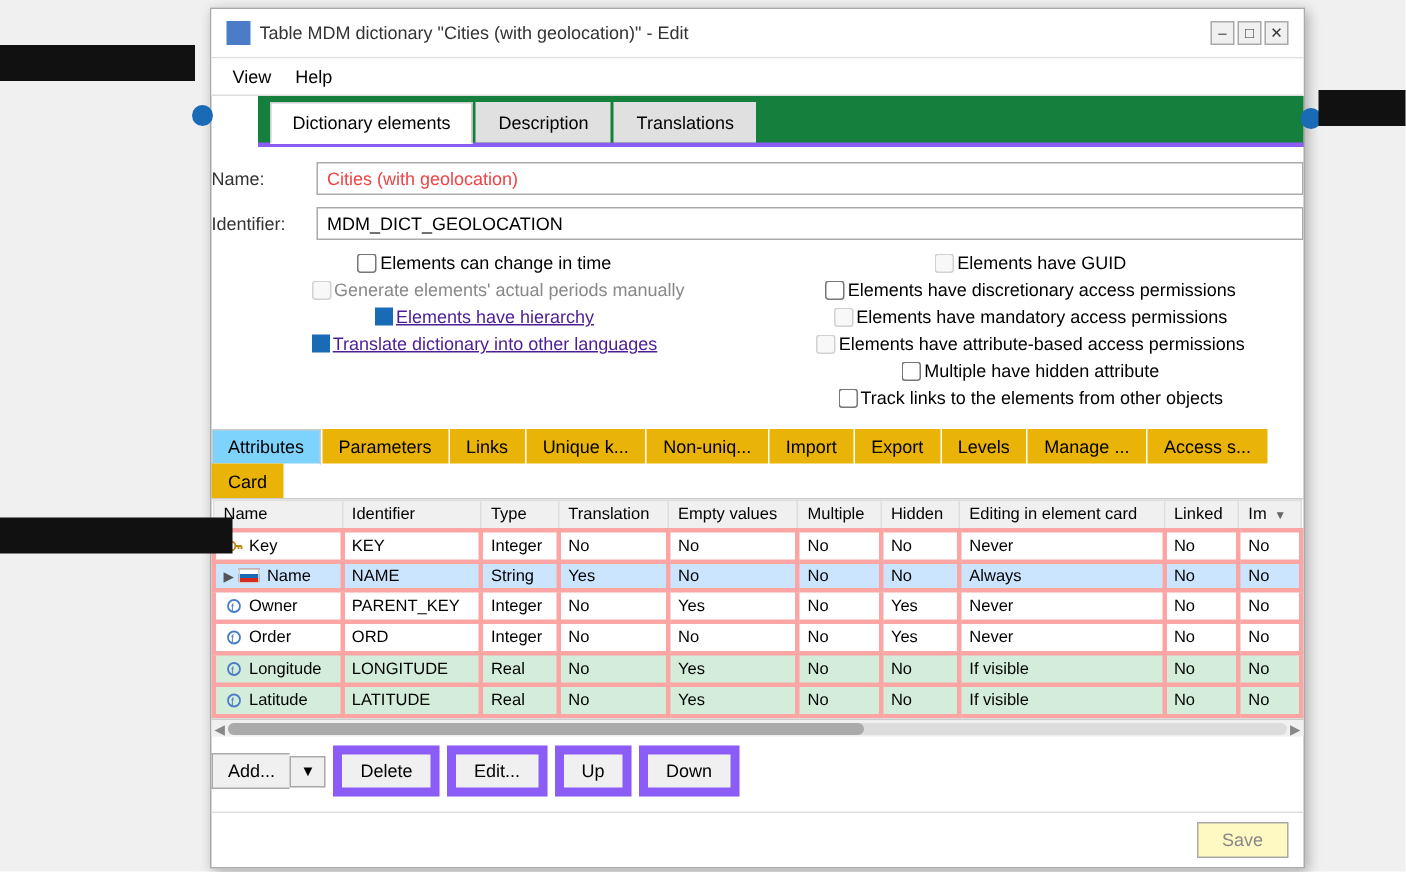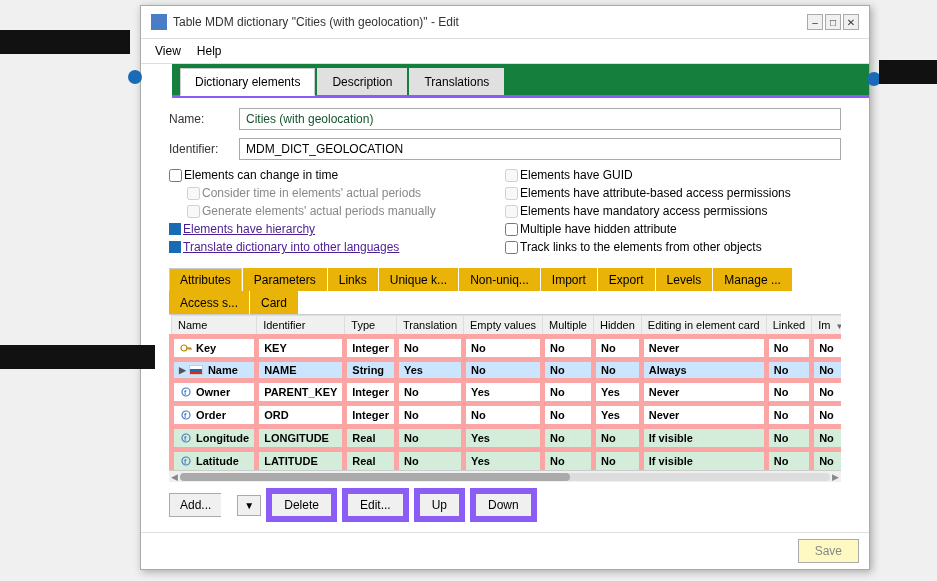--- a/index.html
+++ b/index.html
@@ -98,21 +98,21 @@
     }
     
     .tab.active {
       background: #fff;
       border-color: #ccc;
       border-bottom: 1px solid #fff;
       margin-bottom: -1px;
     }
     
     .content {
-      padding: 10px 28px;
+      padding: 10px 0;
     }
     
     .form-row {
       display: flex;
       align-items: center;
       margin-bottom: 8px;
     }
     
     .form-label {
       width: 70px;
@@ -122,38 +122,39 @@
     
     .form-input {
       flex: 1;
       border: 1px solid #aaa;
       padding: 3px 6px;
       font-size: 12px;
       outline: none;
       background: #fff;
     }
     
-    .form-input.blue-text { color: #14532d; }
+    .form-input.blue-text { color: #ef4444; }
     
     .checkboxes-section {
       display: flex;
       gap: 0;
       margin-bottom: 10px;
     }
     
     .checkbox-col {
       flex: 1;
     }
     
     .checkbox-row {
       display: flex;
       align-items: center;
       gap: 2px;
       margin-bottom: 4px;
       font-size: 12px;
+      justify-content: center;
     }
     
     .checkbox-row input[type="checkbox"] {
       width: 13px;
       height: 13px;
     }
     
     .checkbox-row.indented {
       margin-left: 18px;
       color: #888;
@@ -184,21 +185,21 @@
       padding: 4px 10px;
       cursor: pointer;
       border: 1px solid transparent;
       border-bottom: none;
       font-size: 12px;
       background: #eab308;
       margin-right: 1px;
     }
     
     .sub-tab.active {
-      background: #eab308;
+      background: #7dd3fc;
       border-color: #ccc;
       border-bottom: 1px solid #fff;
       margin-bottom: -1px;
     }
     
     .data-table {
       width: 100%;
       border-collapse: collapse;
       font-size: 11px;
     }
@@ -207,25 +208,24 @@
       background: #f0f0f0;
       border: 1px solid #ddd;
       padding: 3px 6px;
       text-align: left;
       font-weight: normal;
       font-size: 11px;
       white-space: nowrap;
     }
     
     .data-table td {
-      border: 5px solid #fca5a5;
+      border: 3px solid #fca5a5;
       padding: 2px 5px;
       white-space: nowrap;
       font-size: 11px;
-      font-weight: bold;
     }
     
     .data-table tr.row-blue td {
       background: #cce5ff;
     }
     
     .data-table tr.row-green td {
       background: #d4edda;
     }
     
@@ -289,21 +289,21 @@
       border: 6px solid #8b5cf6;
       background: #f0f0f0;
       cursor: pointer;
       font-size: 12px;
     }
     .btn:disabled { color: #aaa; cursor: default; }
     
     .btn-add {
       display: flex;
       align-items: center;
-      gap: 16px;
+      gap: 0;
     }
     
     .btn-add-main {
       padding: 4px 10px;
       border: 1px solid #aaa;
       border-right: none;
       background: #f0f0f0;
       cursor: pointer;
       font-size: 12px;
     }
@@ -408,48 +408,48 @@
 
     <div class="checkboxes-section">
 
       <div class="checkbox-col">
         <div class="checkbox-row">
           <input type="checkbox" style="">
           <span>Elements can change in time</span>
         </div>
         <div class="checkbox-row indented">
           <input type="checkbox" disabled="" style="">
-          <span>Consider time in elements' actual periods</span>
-        </div>
-        <div class="checkbox-row indented">
-          <input type="checkbox" disabled="" style="">
           <span>Generate elements' actual periods manually</span>
         </div>
         <div class="checkbox-row">
           <span class="blue-square"></span>
           <span class="link-text">Elements have hierarchy</span>
         </div>
         <div class="checkbox-row">
           <span class="blue-square"></span>
           <span class="link-text">Translate dictionary into other languages</span>
         </div>
       </div>
 
       <div class="checkbox-col">
         <div class="checkbox-row">
           <input type="checkbox" disabled="" style="">
           <span>Elements have GUID</span>
         </div>
         <div class="checkbox-row">
+          <input type="checkbox" style="">
+          <span>Elements have discretionary access permissions</span>
+        </div>
+        <div class="checkbox-row">
+          <input type="checkbox" disabled="" style="">
+          <span>Elements have mandatory access permissions</span>
+        </div>
+        <div class="checkbox-row">
           <input type="checkbox" disabled="" style="">
           <span>Elements have attribute-based access permissions</span>
-        </div>
-        <div class="checkbox-row">
-          <input type="checkbox" disabled="" style="">
-          <span>Elements have mandatory access permissions</span>
         </div>
         <div class="checkbox-row">
           <input type="checkbox" style="">
           <span>Multiple have hidden attribute</span>
         </div>
         <div class="checkbox-row">
           <input type="checkbox" style="">
           <span>Track links to the elements from other objects</span>
         </div>
       </div>

